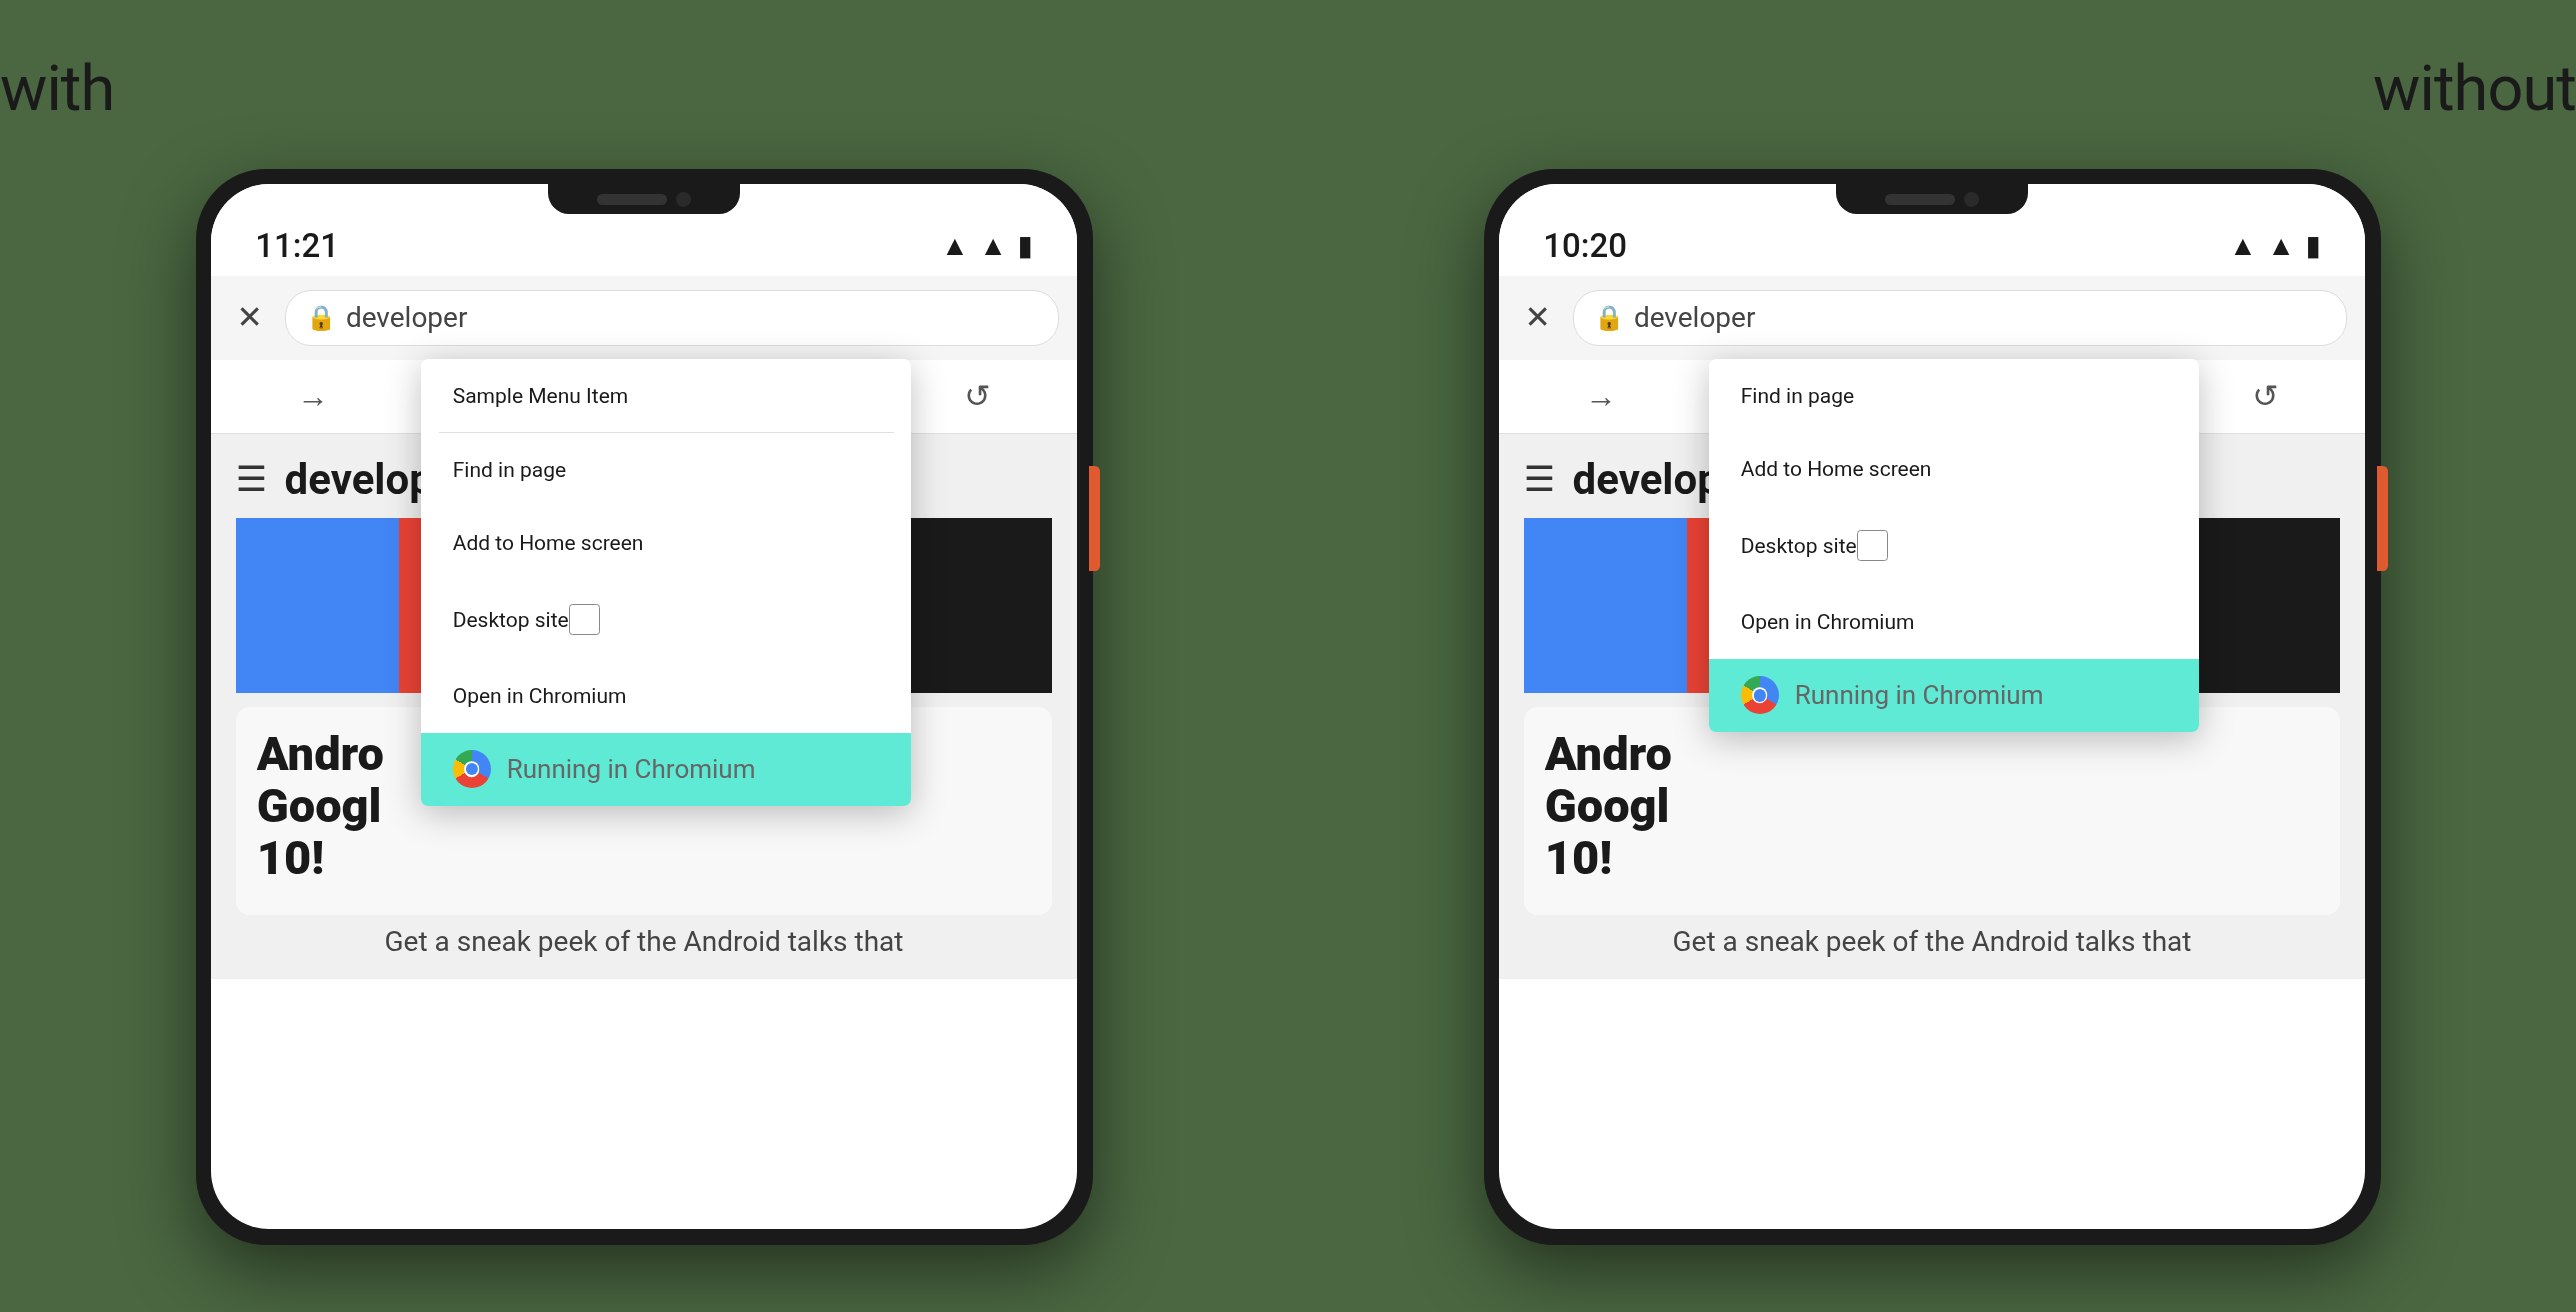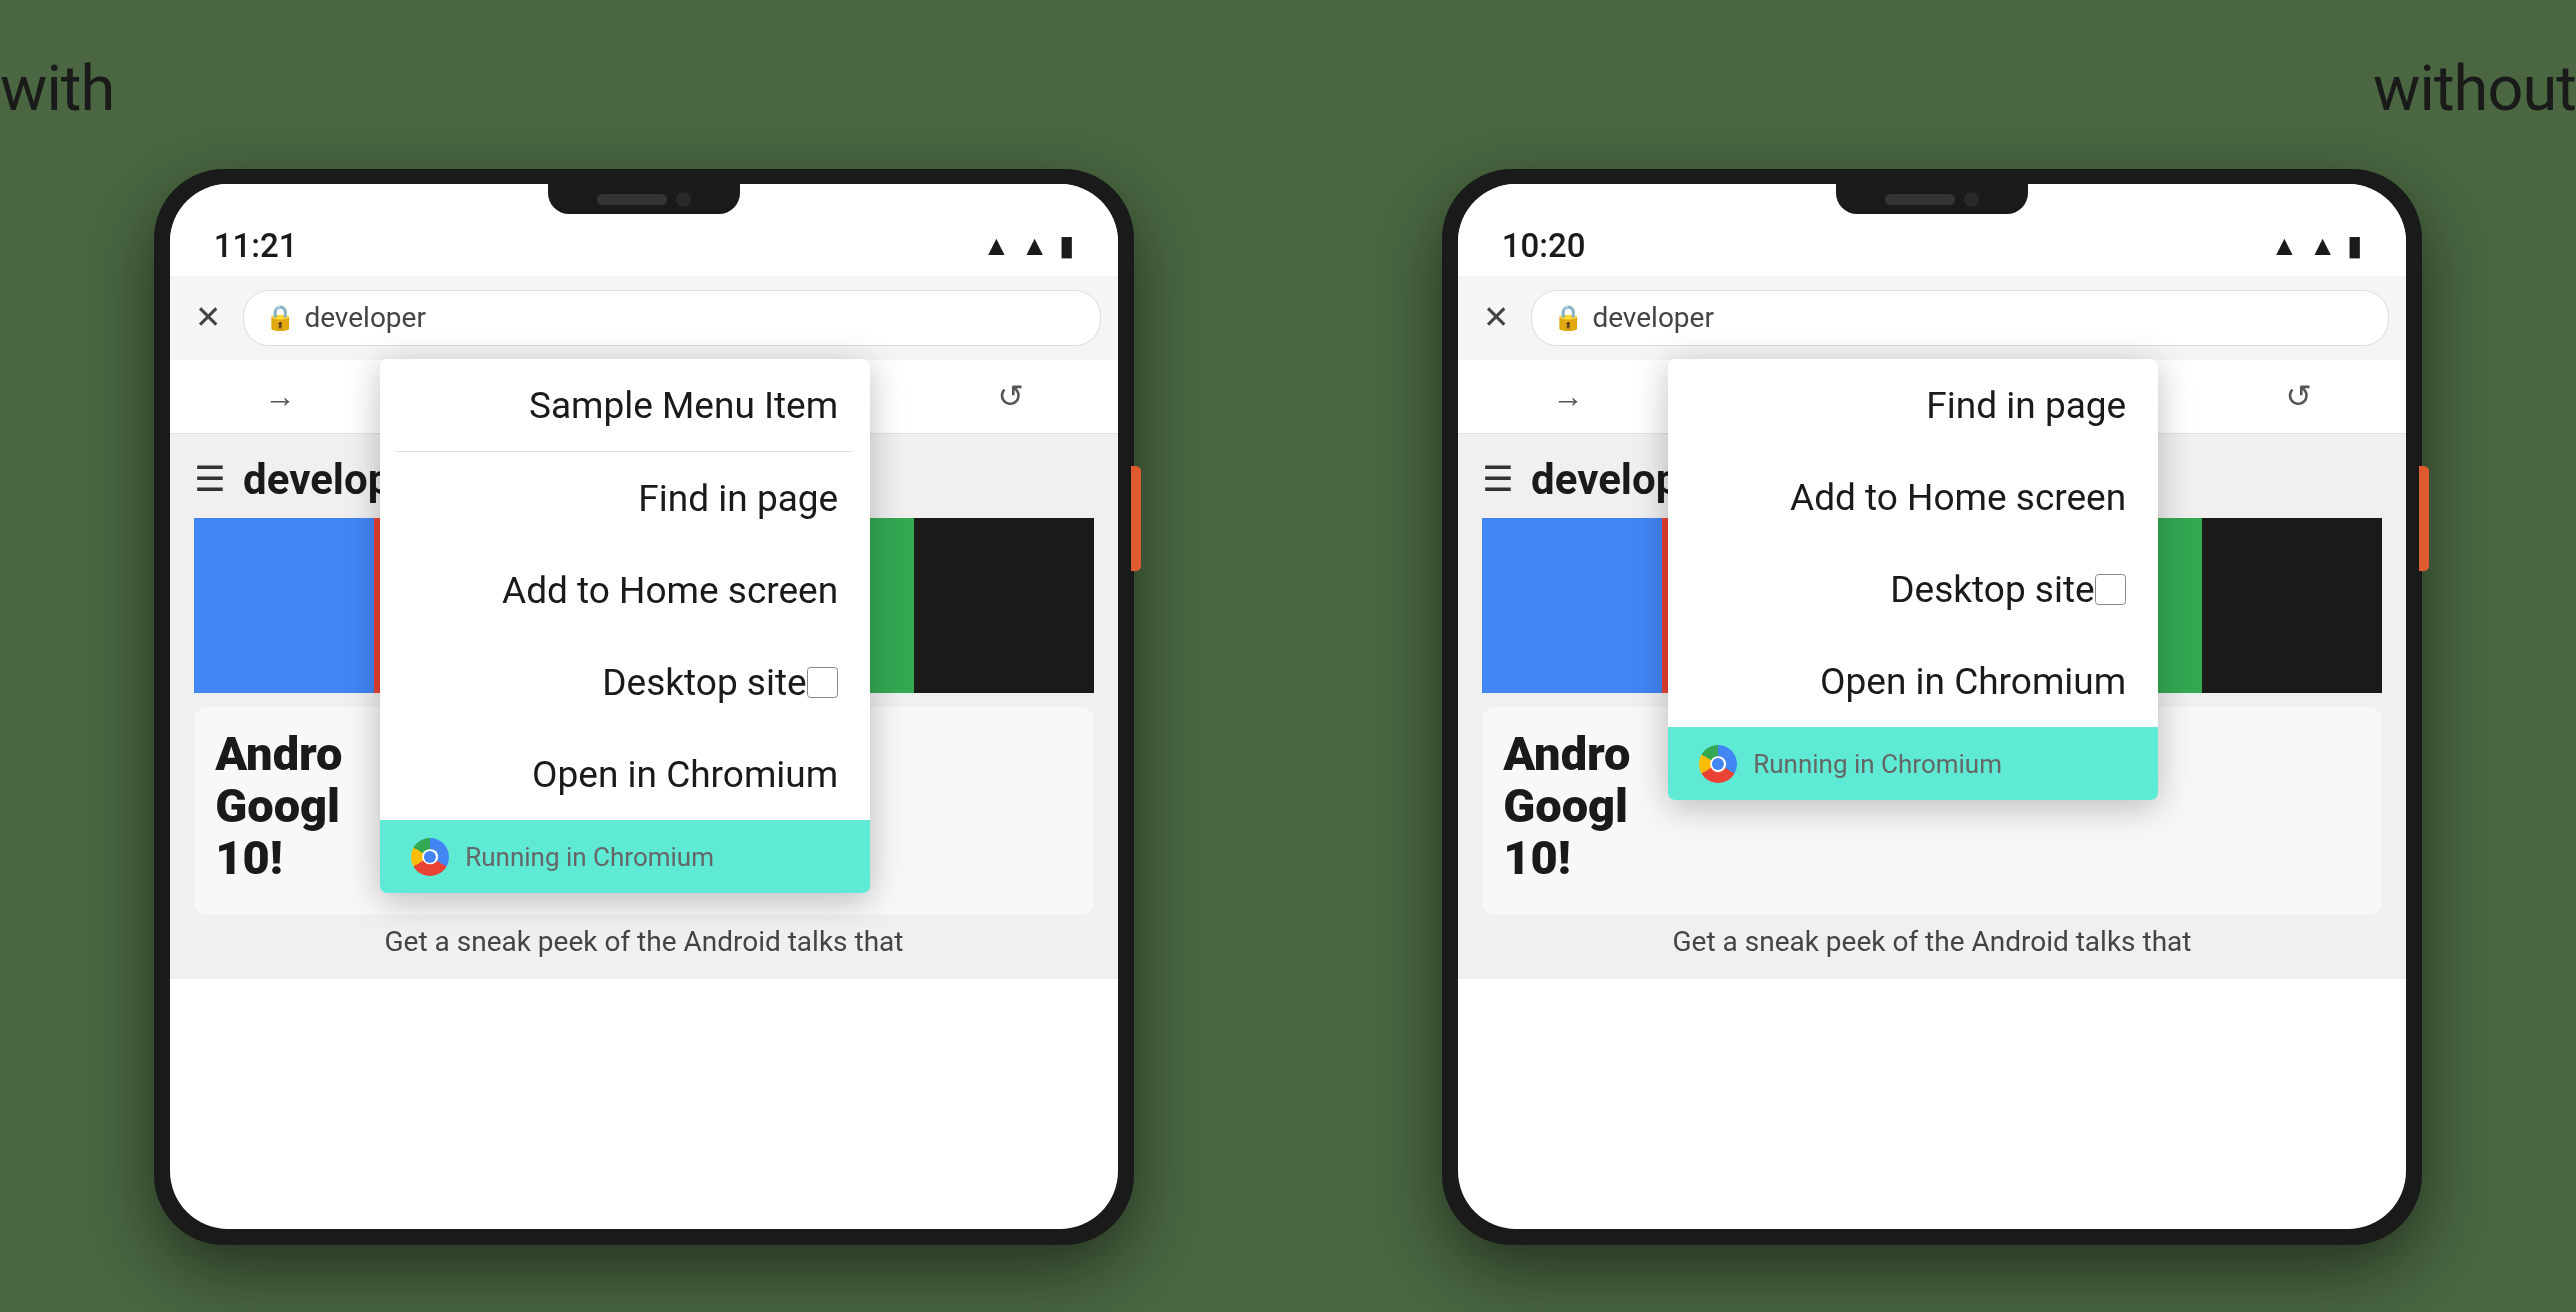--- a/index.html
+++ b/index.html
@@ -34,21 +34,21 @@
     .phones-row {
       display: flex;
       width: 100%;
       justify-content: space-around;
       align-items: flex-start;
       padding-top: 8.7px;
     }
 
     
     .phone-frame {
-      width: 980px;
+      width: 897px;
       height: 1076px;
       background: #1a1a1a;
       border-radius: 70px;
       padding: 15.7px;
       position: relative;
       box-shadow: 0 26px 70px rgba(0,0,0,0.5);
     }
 
     .phone-inner {
       width: 100%;
@@ -244,26 +244,26 @@
       width: 490px;
       background: #fff;
       border-radius: 7px;
       box-shadow: 0 7px 35px rgba(0,0,0,0.25);
       z-index: 100;
       overflow: hidden;
     }
 
     .context-menu-item {
       padding: 24.5px 31.5px;
-      font-size: 37px;
+      font-size: 21px;
       color: #1a1a1a;
       cursor: pointer;
       display: flex;
       align-items: center;
-      justify-content: flex-end;
+      justify-content: flex-start;
     }
 
     .context-menu-divider {
       height: 0.9px;
       background: #e0e0e0;
       margin: 0 17.5px;
     }
 
     .context-menu-footer {
       padding: 17.5px 31.5px;

